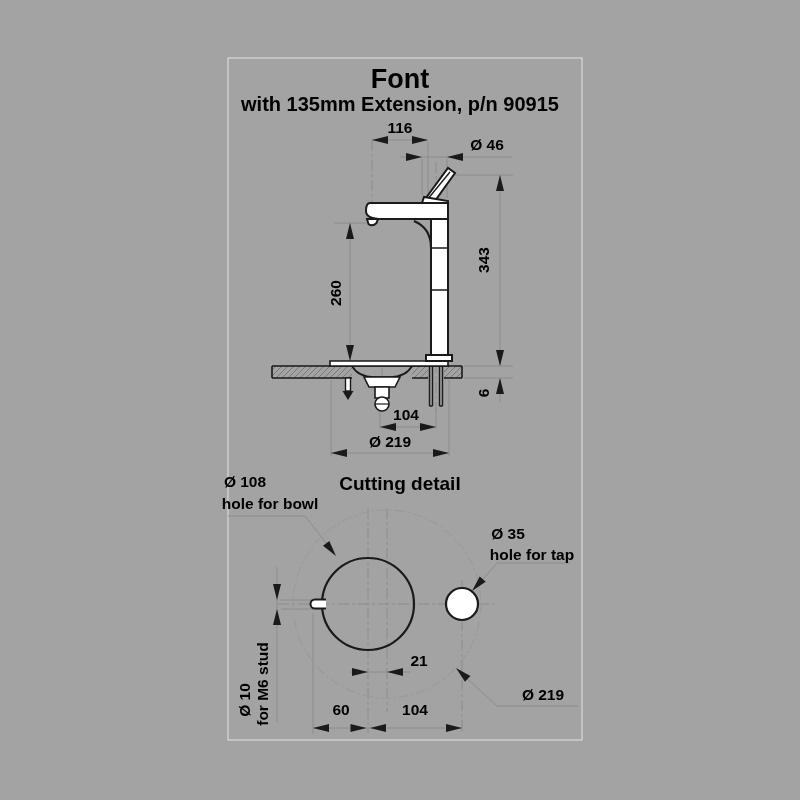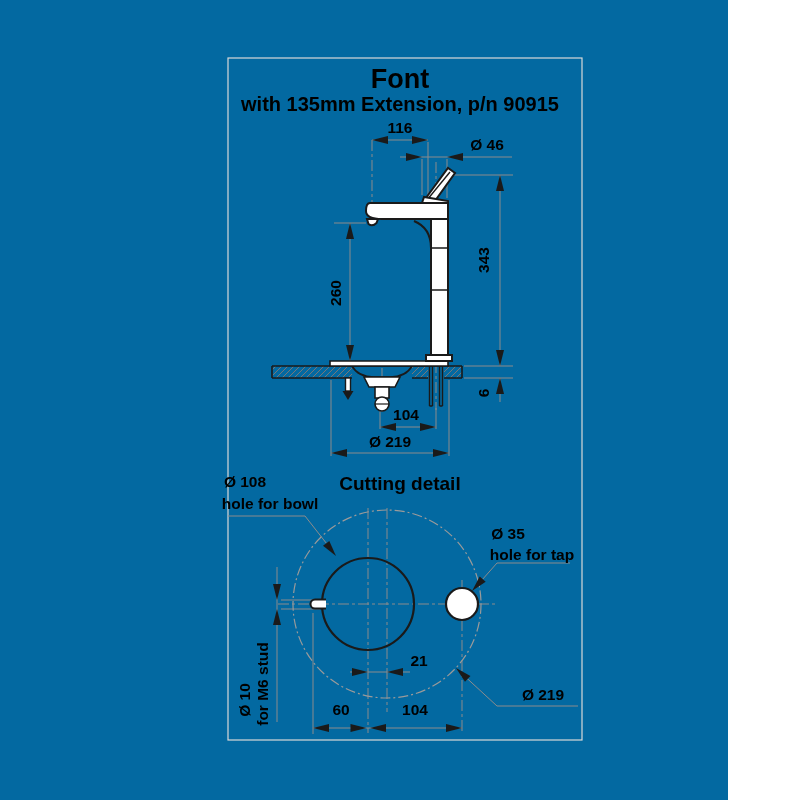--- a/index.html
+++ b/index.html
@@ -1,17 +1,17 @@
 <!DOCTYPE html>
 <html><head>
 <meta charset="utf-8">
 <style>
   html,body{margin:0;padding:0;background:#ffffff;}
   body{width:800px;height:800px;font-family:"Liberation Sans", sans-serif;}
-  .canvas{position:relative;width:728px;height:800px;background:#0369a1;}
+  .canvas{position:relative;width:800px;height:800px;background:#a3a3a3;}
   svg{display:block;}
   text{fill:#000;font-family:"Liberation Sans", sans-serif;font-weight:bold;}
   .t-title{font-size:27px;}
   .t-sub{font-size:20px;}
   .t-head{font-size:19px;}
   .t-dim{font-size:15.5px;}
   .obj{stroke:#1a1a1a;stroke-width:2;fill:none;}
   .objf{stroke:#1a1a1a;stroke-width:2;fill:#ffffff;}
   .obj16{stroke:#1a1a1a;stroke-width:1.6;fill:none;}
   .objf16{stroke:#1a1a1a;stroke-width:1.6;fill:#ffffff;}

